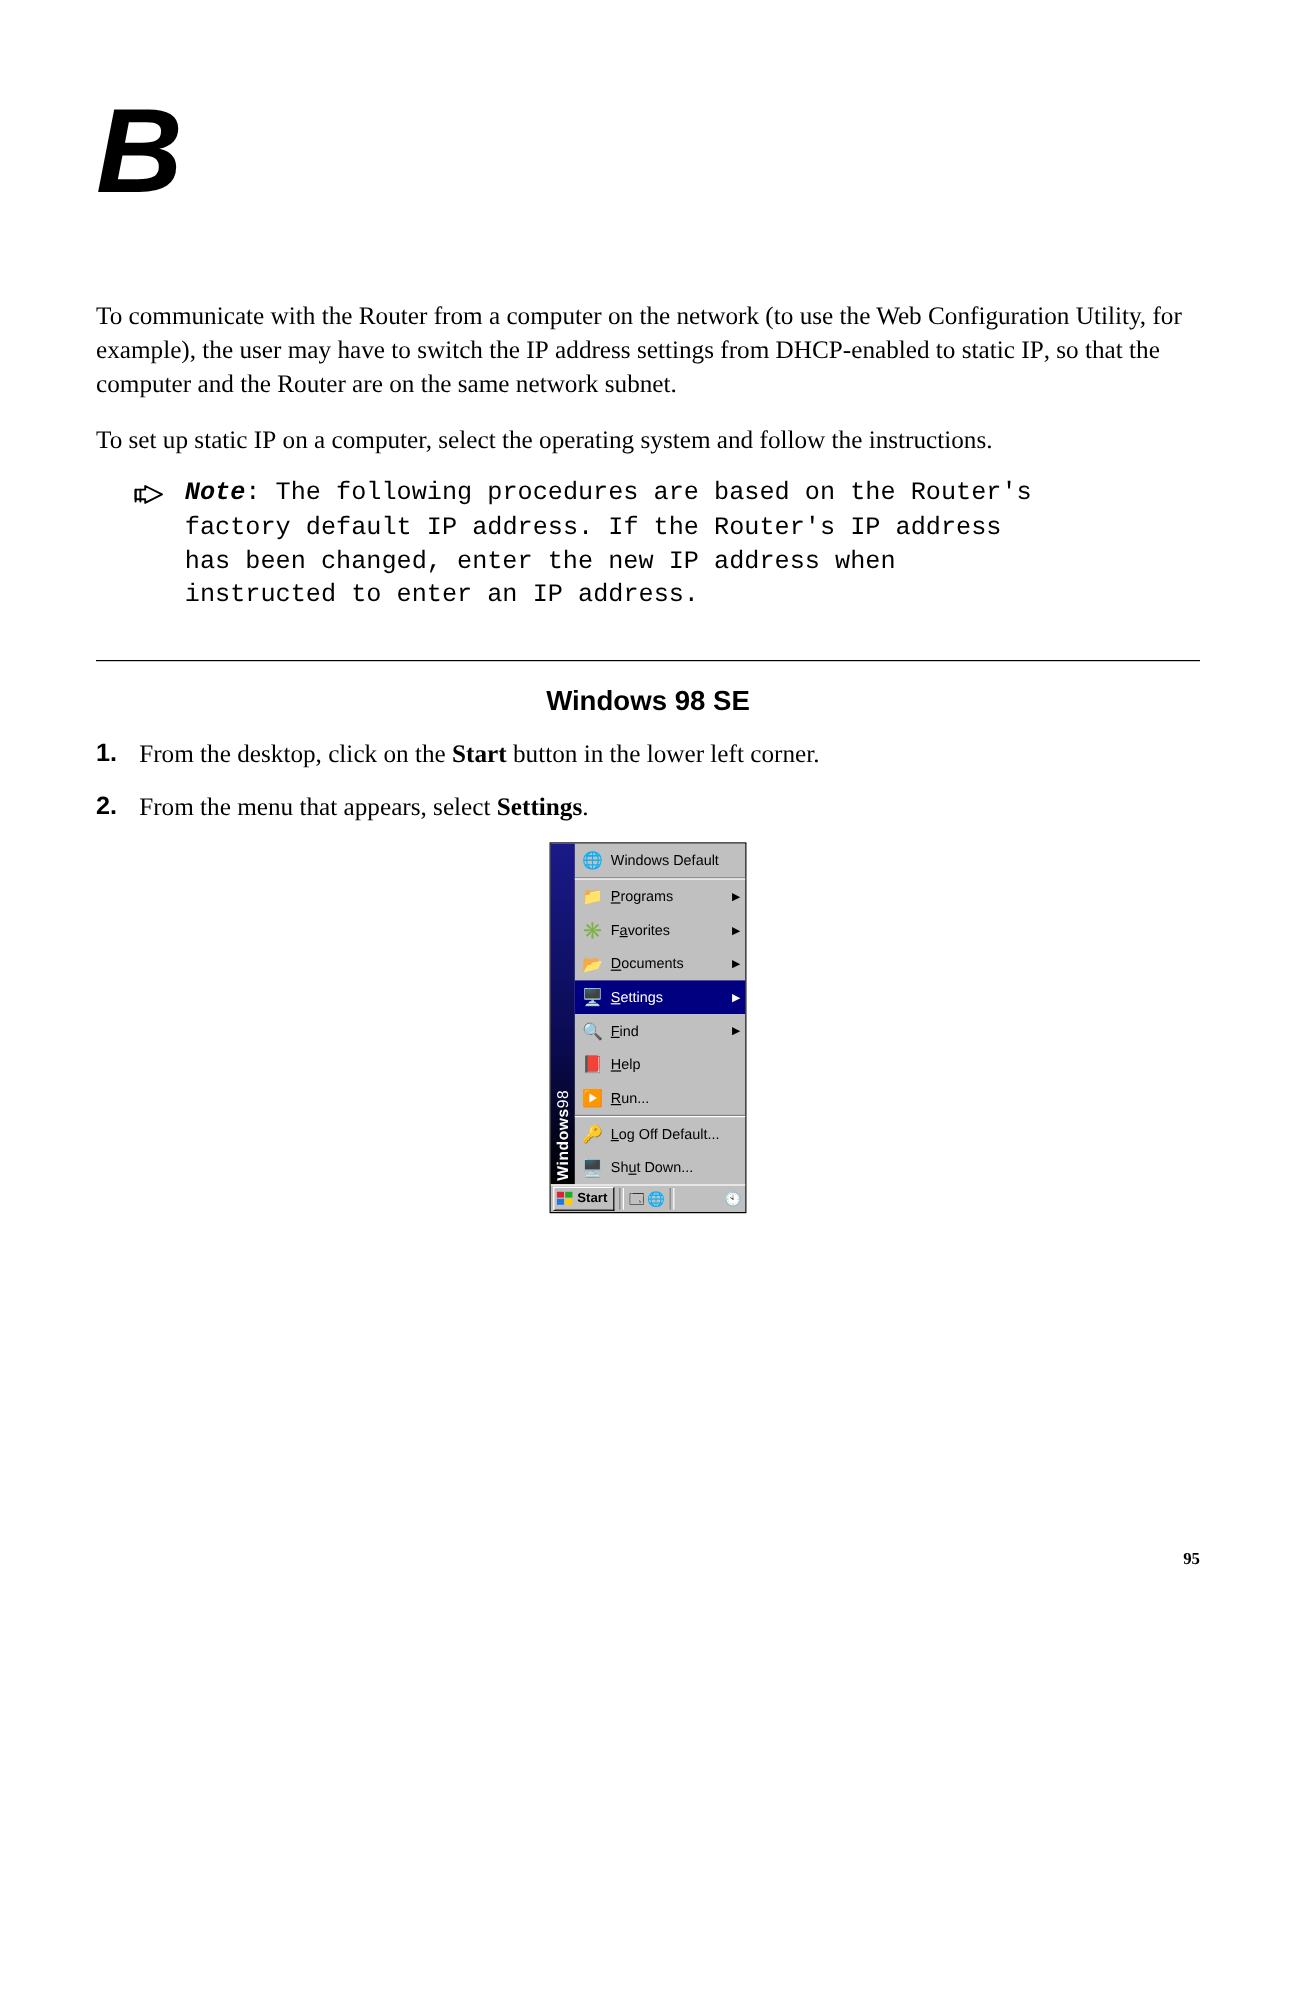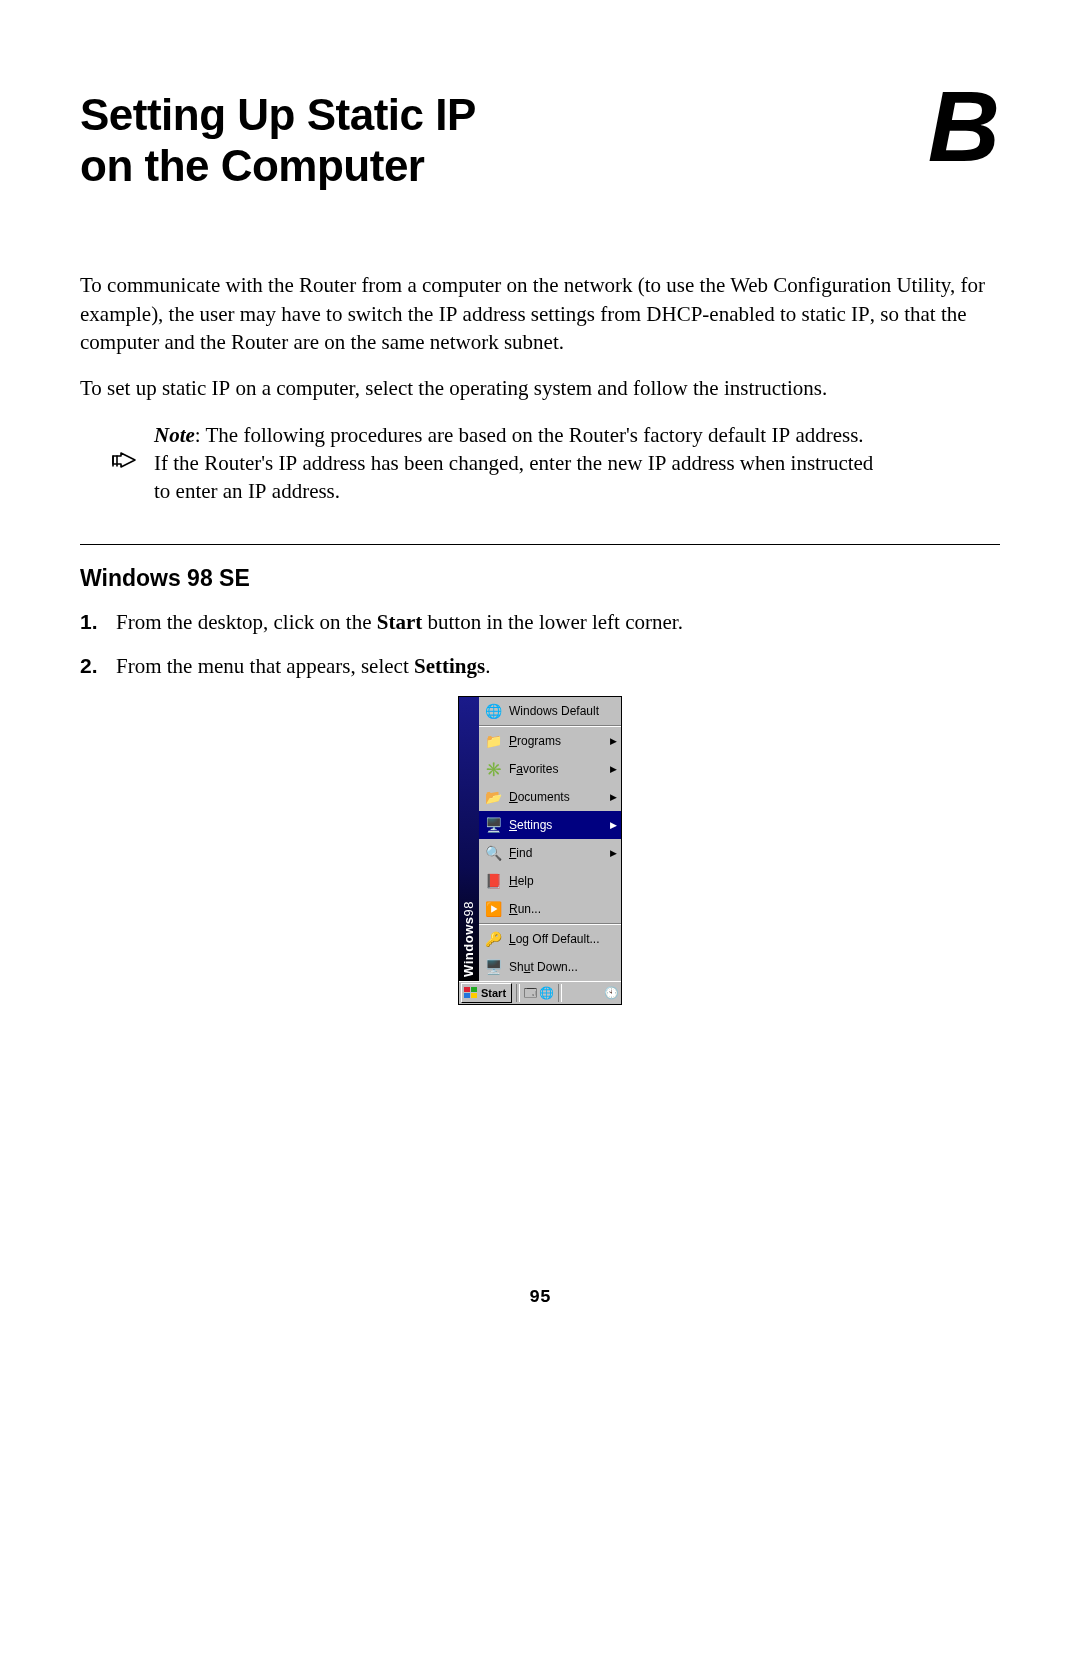--- a/index.html
+++ b/index.html
@@ -30,23 +30,24 @@
     font-style: italic;
     font-size: 100px;
     line-height: 0.85;
     margin-top: -6px;
   }
   p.body {
     margin: 0 0 18px 0;
   }
   .note-block {
     display: flex;
-    align-items: center;
+    align-items: flex-start;
     margin: 8px 0 20px 30px;
     padding-right: 120px;
+    font-family: Liberation Mono, monospace;
   }
   .note-icon {
     flex: 0 0 auto;
     margin-right: 10px;
     margin-top: 4px;
   }
   .note-text {
     flex: 1 1 auto;
   }
   .note-label {
@@ -60,20 +61,21 @@
     margin-top: 38px;
     margin-bottom: 18px;
     border: none;
     border-top: 1px solid #000;
   }
   .subhead {
     font-family: 'Segoe UI', Arial, Helvetica, sans-serif;
     font-weight: 700;
     font-size: 23px;
     margin: 0 0 14px 0;
+    text-align: center;
   }
   ol.steps {
     list-style: none;
     padding: 0;
     margin: 0;
   }
   ol.steps > li {
     display: flex;
     margin-bottom: 16px;
   }
@@ -187,35 +189,31 @@
   .tb-divider {
     width: 2px;
     height: 18px;
     border-left: 1px solid #808080;
     border-right: 1px solid #fff;
     margin: 0 2px;
   }
   .tb-icon { font-size: 12px; }
   .tray { margin-left: auto; }
   .page-number {
-    text-align: center;
-    font-family: Liberation Mono, monospace;
-    font-weight: 700;
-    font-size: 18px;
+    text-align: right;
+    font-family: Liberation Serif, serif;
+    font-weight: 700;
+    font-size: 14px;
     margin-top: 280px;
   }
 </style>
 </head>
 <body>
 
 <div class="header">
-  <div class="title">
-    <div>Setting Up Static IP</div>
-    <div>on the Computer</div>
-  </div>
   <div class="appendix-letter">B</div>
 </div>
 
 <p class="body">To communicate with the Router from a computer on the network (to use the Web Configuration Utility, for example), the user may have to switch the <span class="sc">IP</span> address settings from <span class="sc">DHCP</span>-enabled to static <span class="sc">IP</span>, so that the computer and the Router are on the same network subnet.</p>
 <p class="body">To set up static <span class="sc">IP</span> on a computer, select the operating system and follow the instructions.</p>
 
 <div class="note-block">
   <span class="note-icon">
     <svg width="34" height="22" viewBox="0 0 34 22">
       <g fill="none" stroke="#000" stroke-width="1.6" stroke-linejoin="round" stroke-linecap="round">

